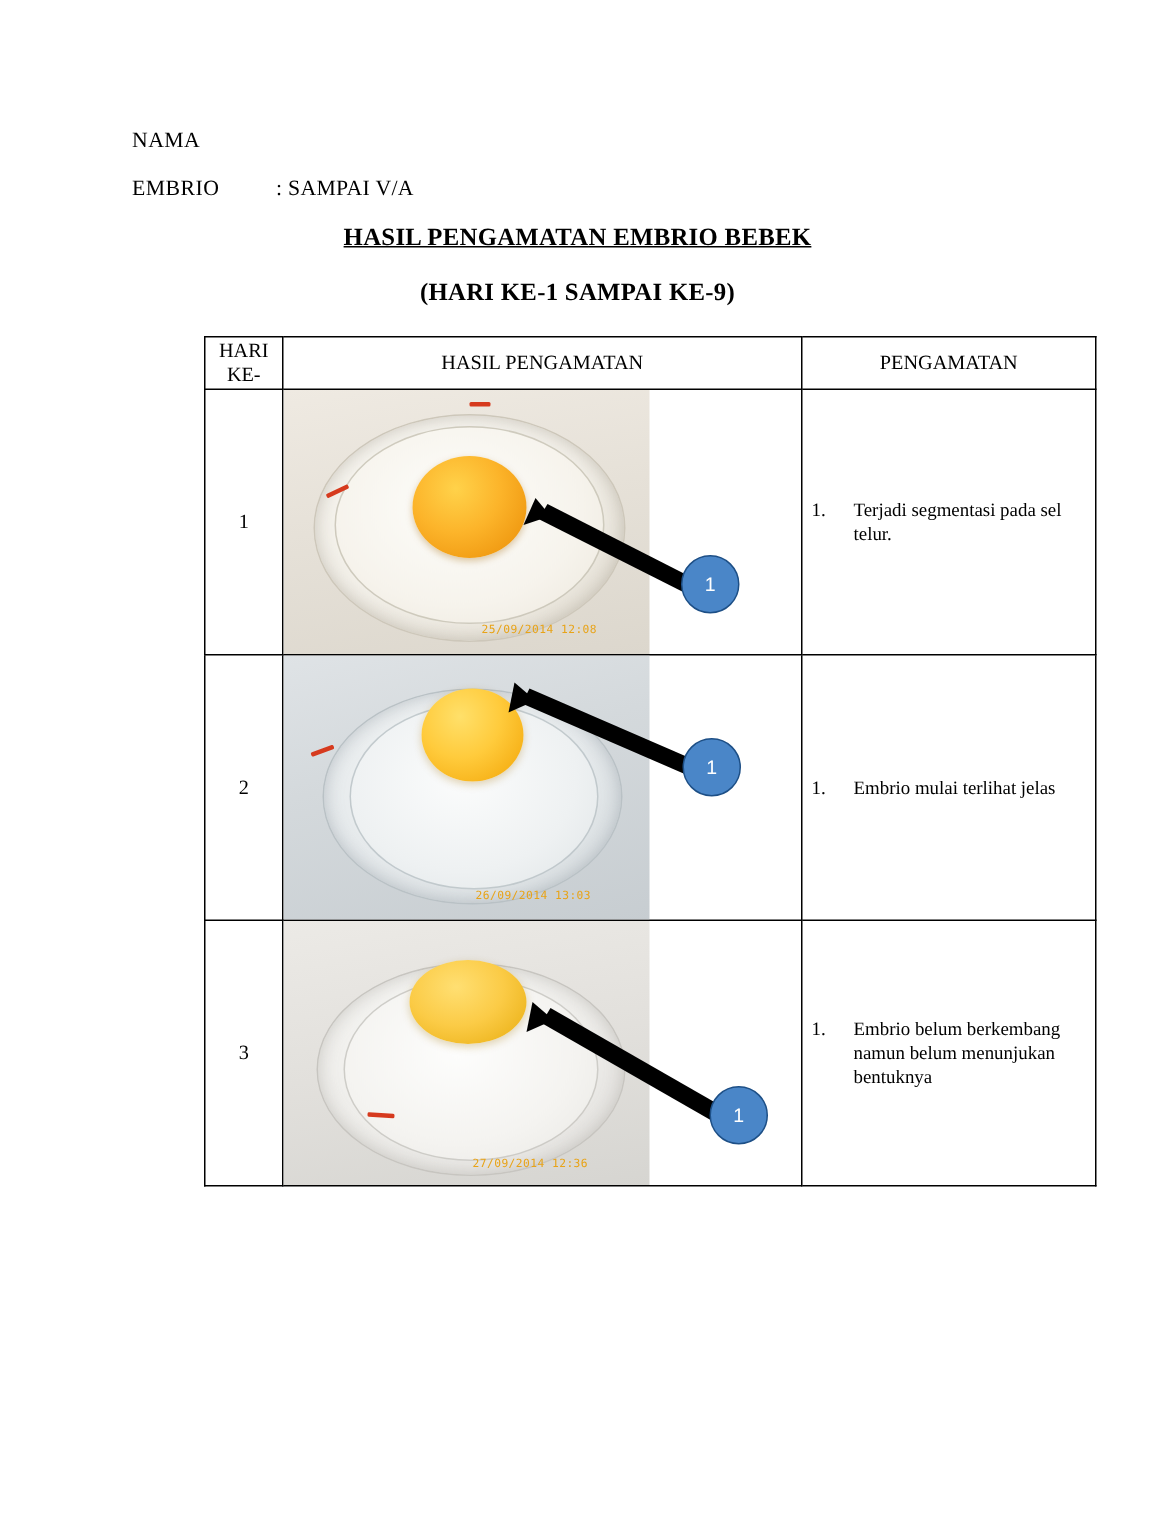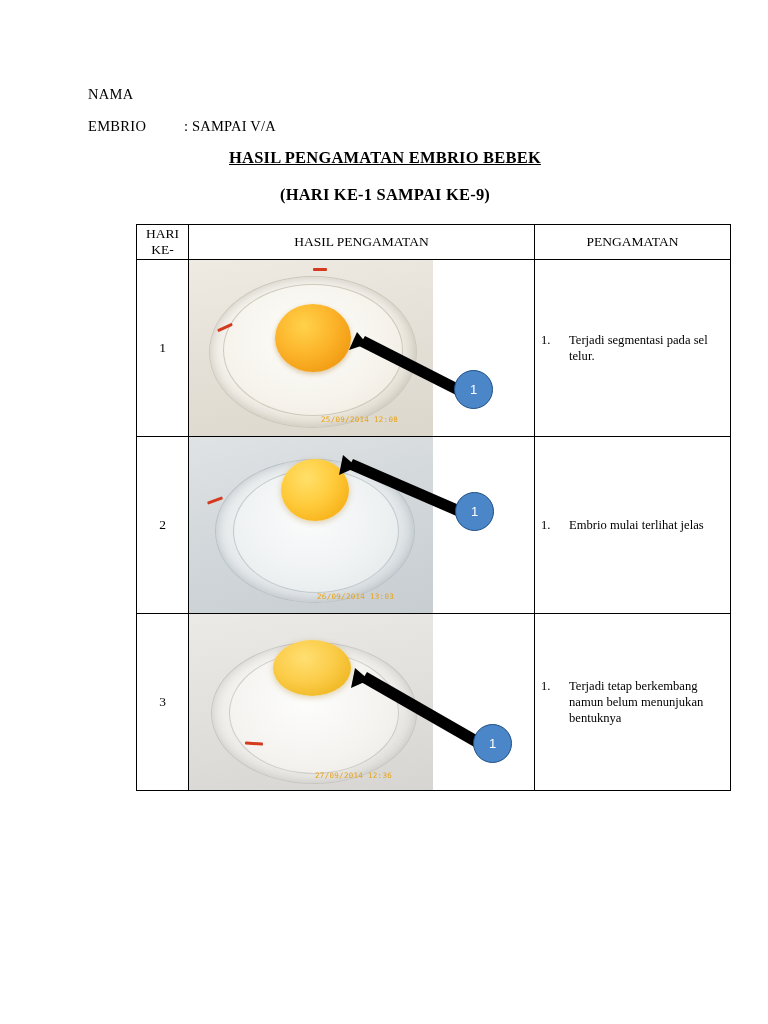--- a/index.html
+++ b/index.html
@@ -338,21 +338,21 @@
           <svg class="arrow-svg" viewBox="0 0 346 176" preserveAspectRatio="none">
             <polygon points="300,128 178,58 172,68 294,138" fill="#000000"></polygon>
             <polygon points="166,54 162,74 180,66" fill="#000000"></polygon>
           </svg>
           <div class="callout" style="left:284px;top:110px;">1</div>
         </td>
         <td class="note-cell">
           <ul class="note-list">
             <li>
               <span class="note-num">1.</span>
-              <span>Terjadi tetap berkembang namun belum menunjukan bentuknya</span>
+              <span>Embrio belum berkembang namun belum menunjukan bentuknya</span>
             </li>
           </ul>
         </td>
       </tr>
 
     </tbody>
   </table>
 
 </div>
 

